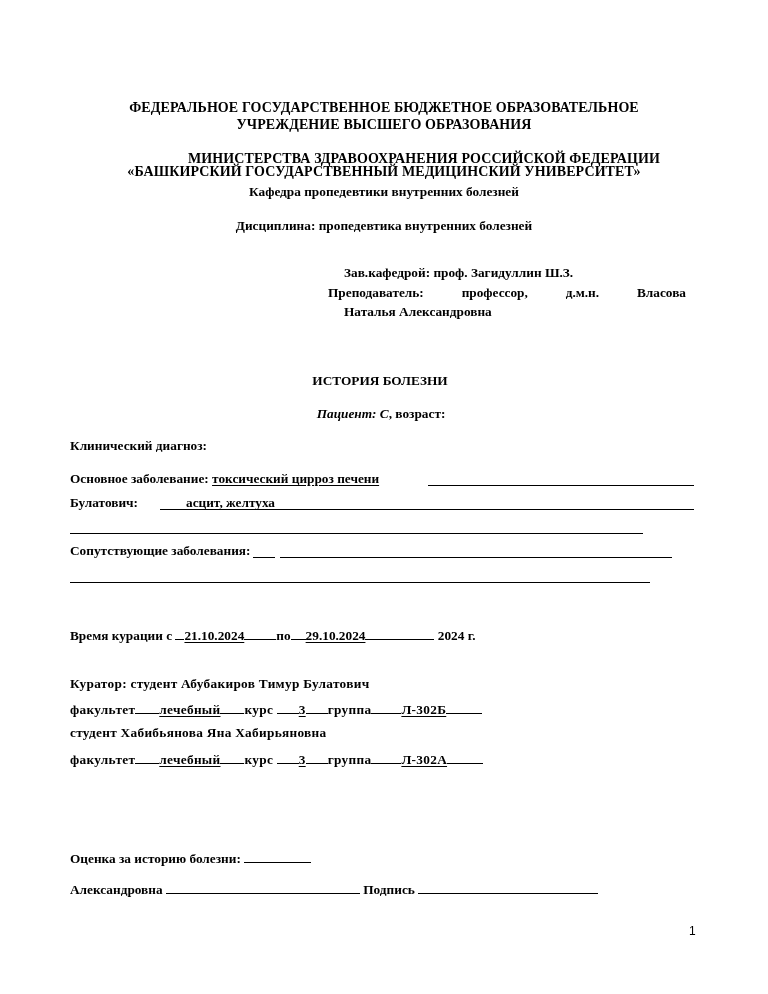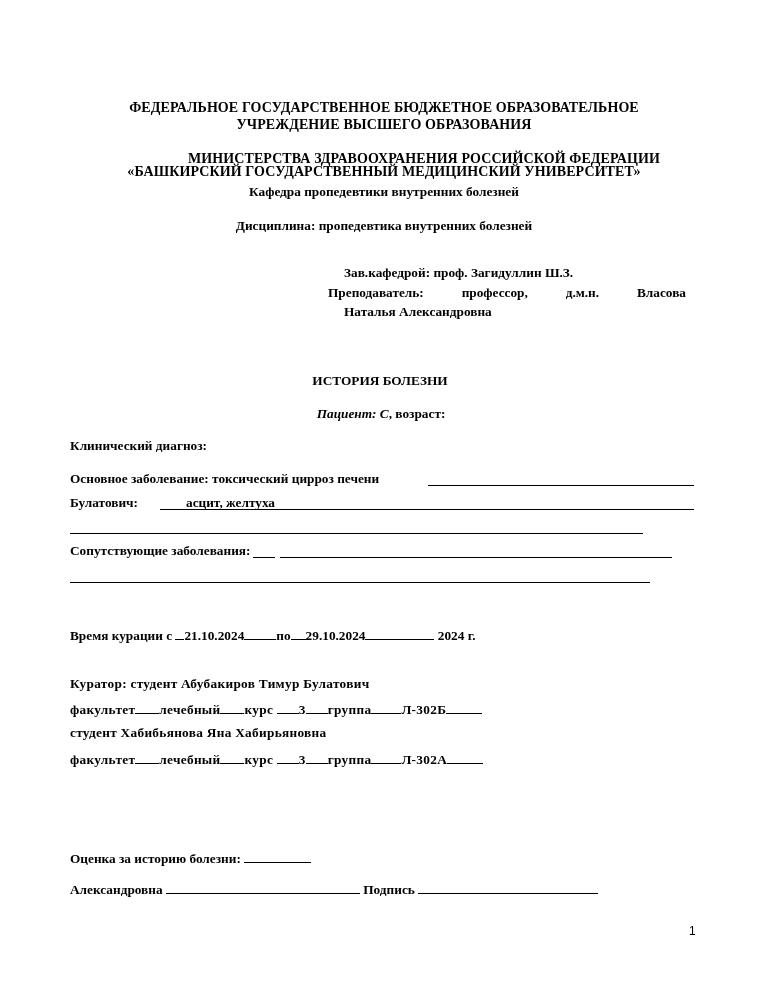--- a/index.html
+++ b/index.html
@@ -1,21 +1,21 @@
 <!DOCTYPE html>
 <html><head>
 <meta charset="utf-8">
 <style>
   html, body { margin:0; padding:0; background:#ffffff; }
   body { width:768px; height:994px; position:relative; overflow:hidden;
          font-family:"Liberation Serif", serif; color:#000; font-weight:bold; font-size:13.3px; }
   .abs { position:absolute; white-space:nowrap; }
   .c { left:0; width:768px; text-align:center; }
   .hdr { font-size:14px; line-height:16.5px; letter-spacing:0.1px; }
-  .u { text-decoration-thickness:1px; text-underline-offset:2px; }
+  .u { text-decoration:underline; text-decoration-thickness:1px; text-underline-offset:2px; }
   .blank { display:inline-block; border-bottom:1px solid #000; height:13px; vertical-align:baseline; }
   .line { position:absolute; border-bottom:1px solid #000; height:0; }
   .it { font-style:italic; }
   .pgnum { font-family:"Liberation Sans", sans-serif; font-weight:normal; font-size:12px; }
   .just { display:flex; justify-content:space-between; width:358px; }
 </style>
 </head>
 <body>
 
 <div class="abs c hdr" style="top:100px;">ФЕДЕРАЛЬНОЕ ГОСУДАРСТВЕННОЕ БЮДЖЕТНОЕ ОБРАЗОВАТЕЛЬНОЕ</div>

